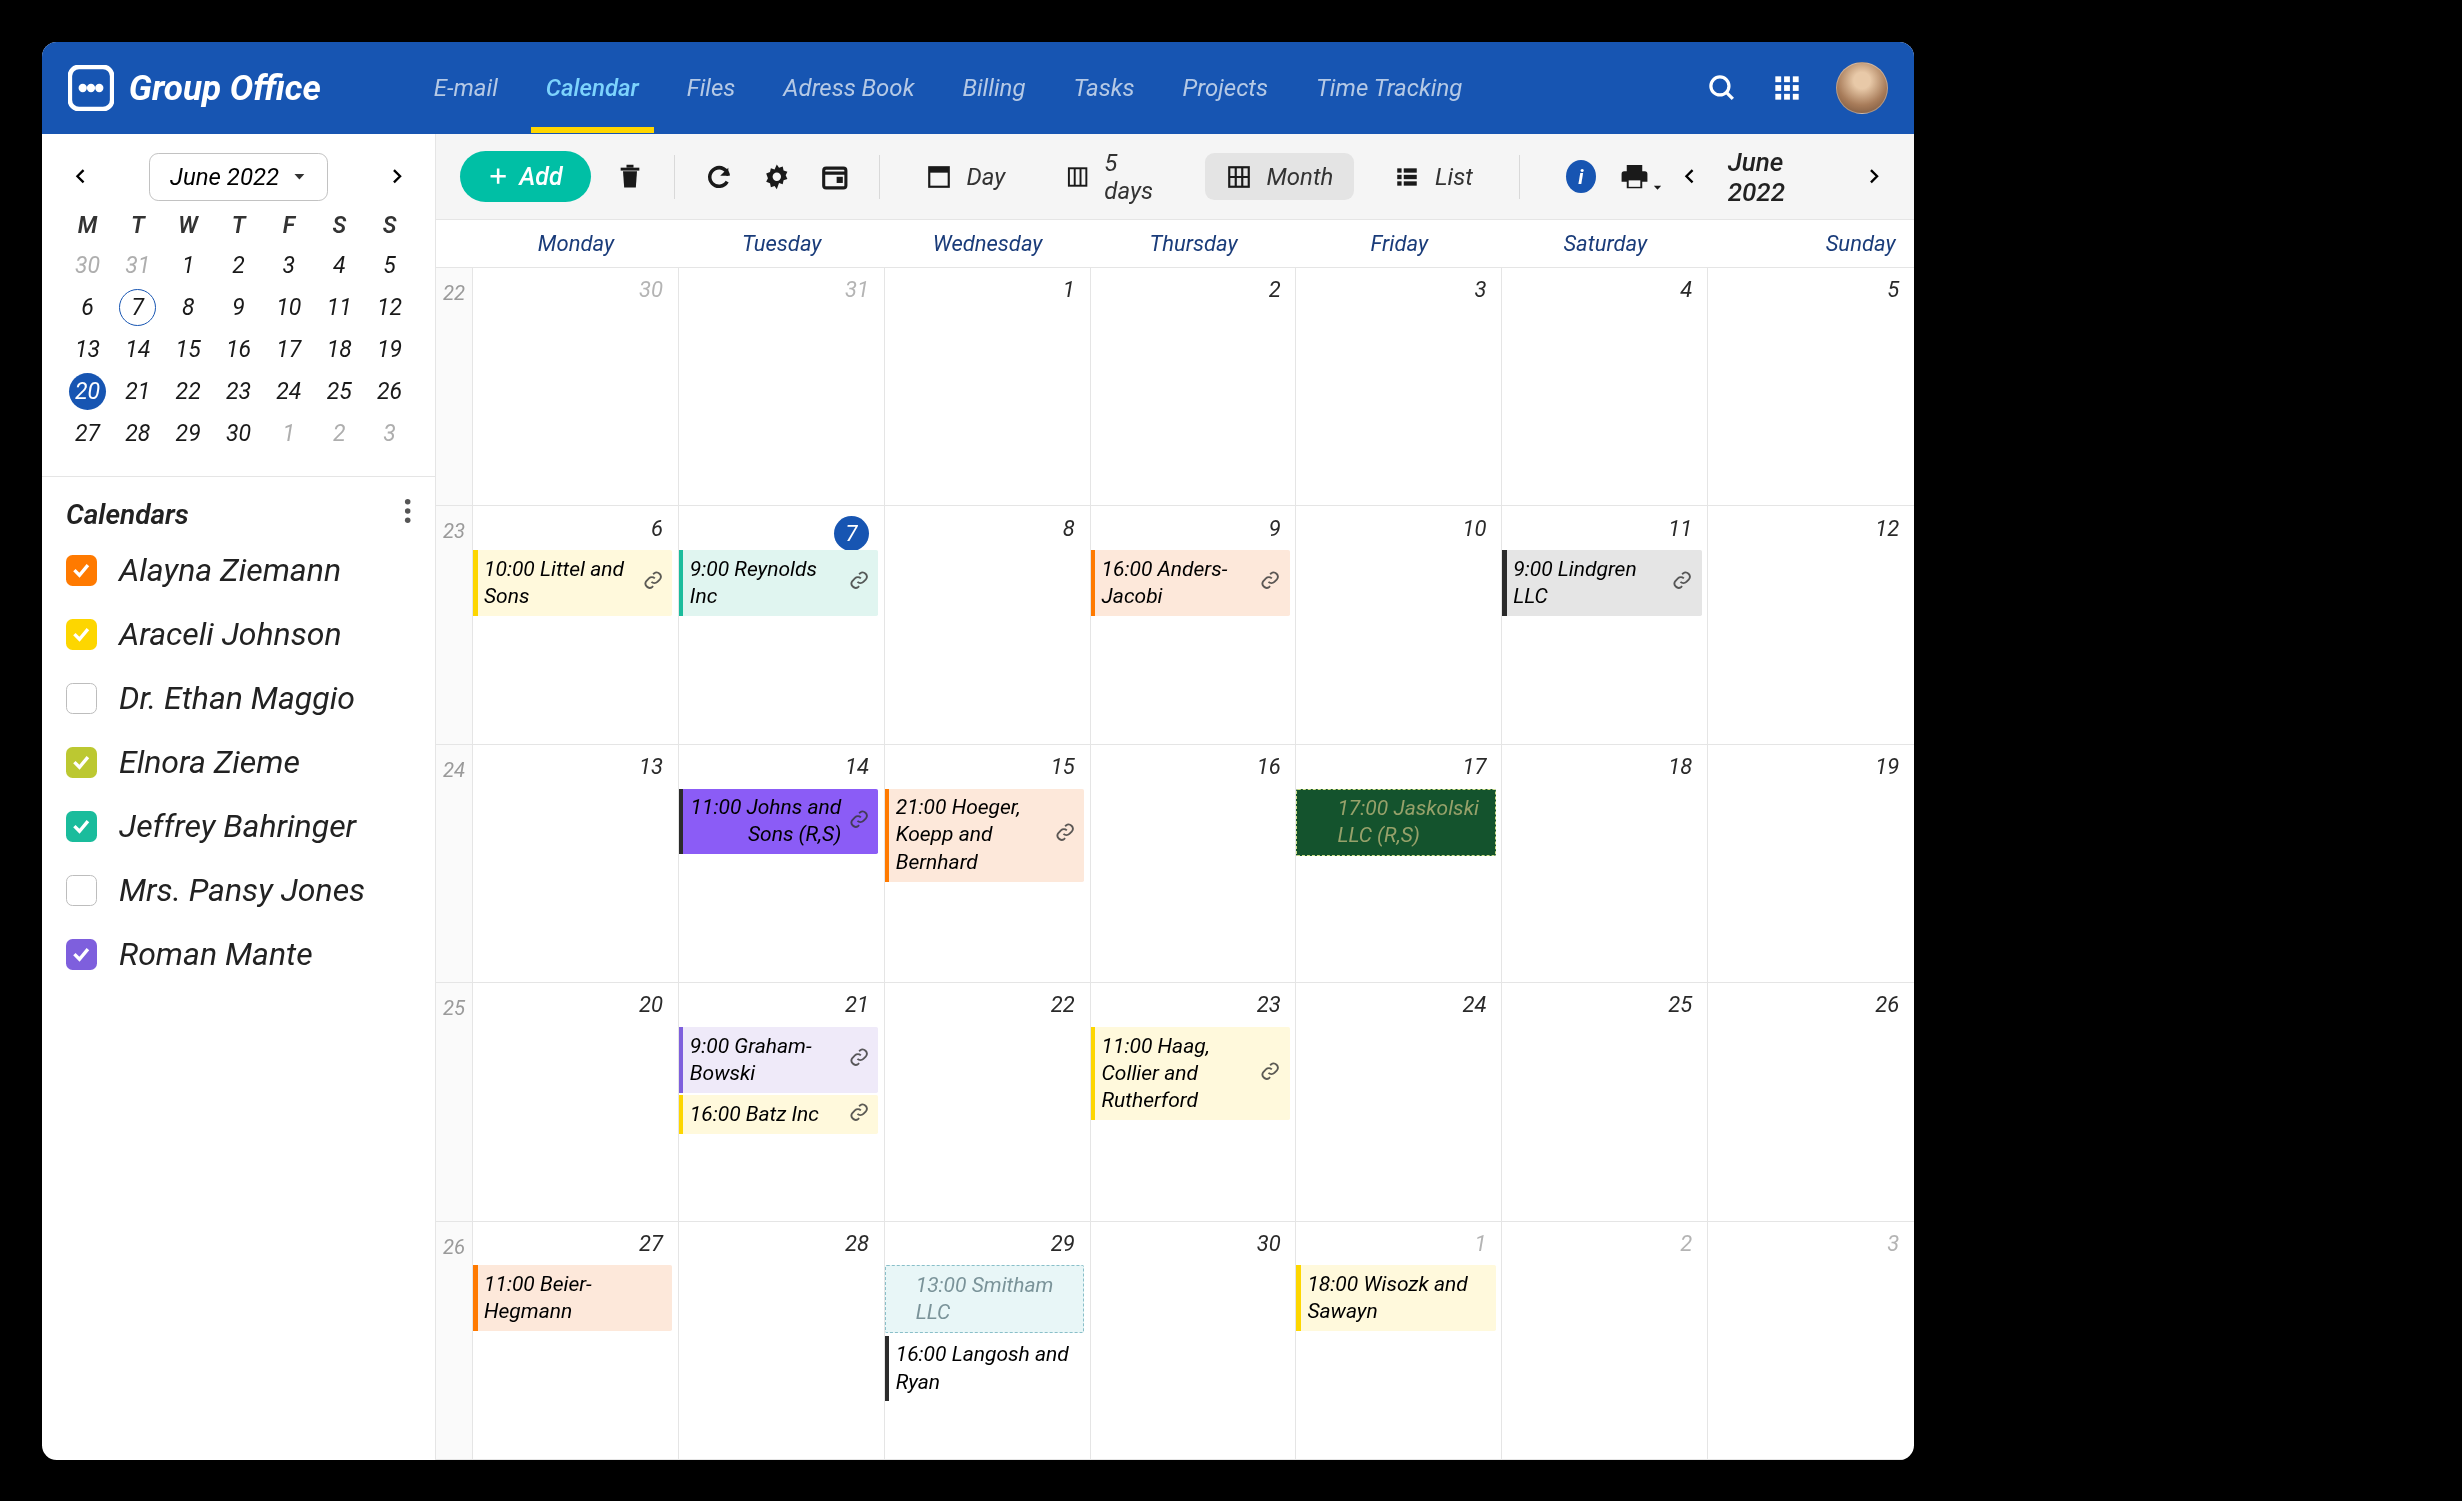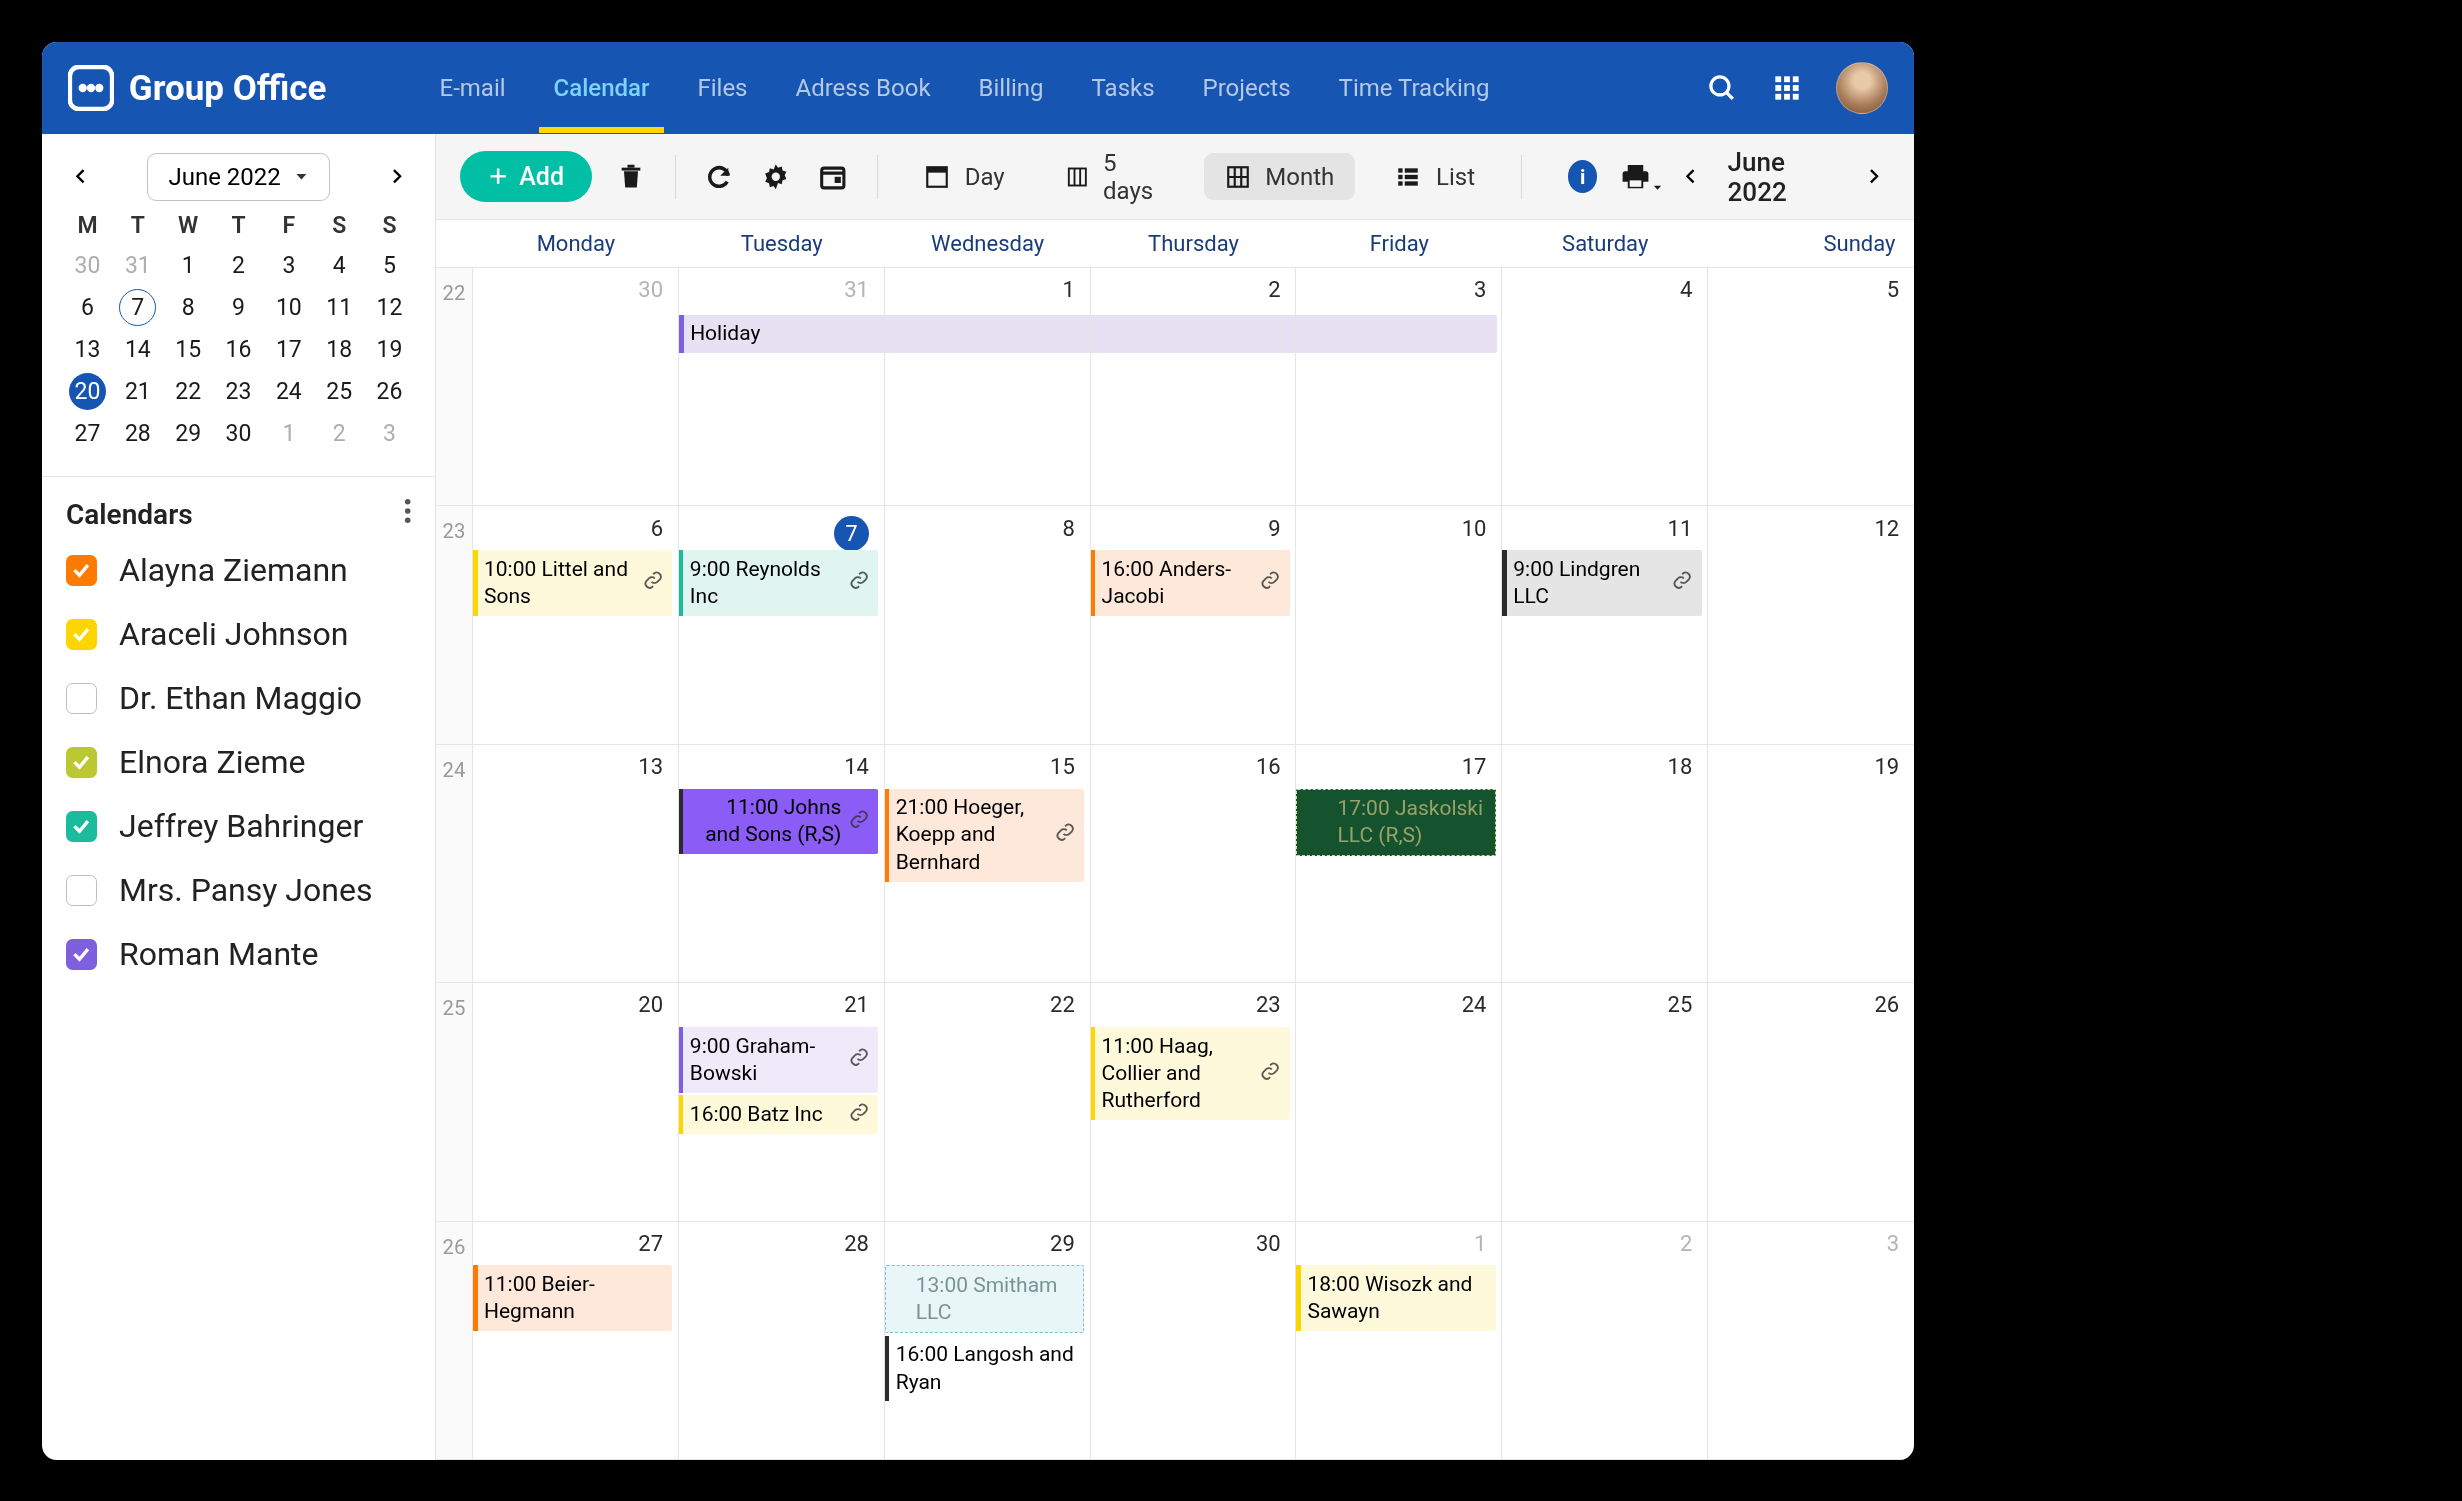--- a/index.html
+++ b/index.html
@@ -1,17 +1,17 @@
 <!DOCTYPE html>
 <html style="font-size:14.8px"><head>
   <meta charset="utf-8">
   <style>
     * { box-sizing: border-box; margin: 0; padding: 0; }
     body { font-family: -apple-system, BlinkMacSystemFont, 'Segoe UI', Roboto, Helvetica, Arial, sans-serif; background:#000; }
-    .wrap { width: 1956px; height:1502px; padding:42px; }
+    .wrap { width: 1956px; height:1502px; padding:42px;font-style:italic; }
     .app { width:100%; height:100%; border-radius:14.8px; overflow:hidden; background:#fff; display:flex; flex-direction:column;}
 
     
     .hdr { background:#1755b2; height:92px; display:flex; align-items:center; padding:0 26px; color:#fff; }
     .logo { display:flex; align-items:center; gap:14.8px; font-weight:700; font-size:35px; }
     .logo-icon svg { display:block;}
     .nav { display:flex; gap:48px; margin-left:113px; font-size:24px;}
     .nav a { color:#b5c9e5; text-decoration:none; position:relative; padding: 31px 0;}
     .nav a.active { color:#7dd3fc; font-weight:500;}
     .nav a.active::after{ content:""; position:absolute; bottom:0; left:-14.8px; right:-14.8px; height:6.5px; background:#ffd600;}
@@ -448,24 +448,20 @@
               <div>Friday</div>
               <div>Saturday</div>
               <div>Sunday</div>
             </div>
         <div id="weeks" style="flex:1;display:flex;flex-direction:column;">
               <div class="week" style="position: relative;">
                 <div class="wknum">22</div>
                 <div class="daycell">
                   <div class="daynum muted">30</div>
                 </div>
-                <div class="evt span" style="background: rgb(230, 226, 243); position: absolute; left: calc(14.2857% + 32px); width: calc(57.1429% - 27px); top: 44px;">
-                  <div class="bar" style="background: rgb(126, 95, 221);"></div>
-                  <div class="txt">Holiday</div>
-                </div>
                 <div class="daycell">
                   <div class="daynum muted">31</div>
                 </div>
                 <div class="daycell">
                   <div class="daynum">1</div>
                 </div>
                 <div class="daycell">
                   <div class="daynum">2</div>
                 </div>
                 <div class="daycell">

